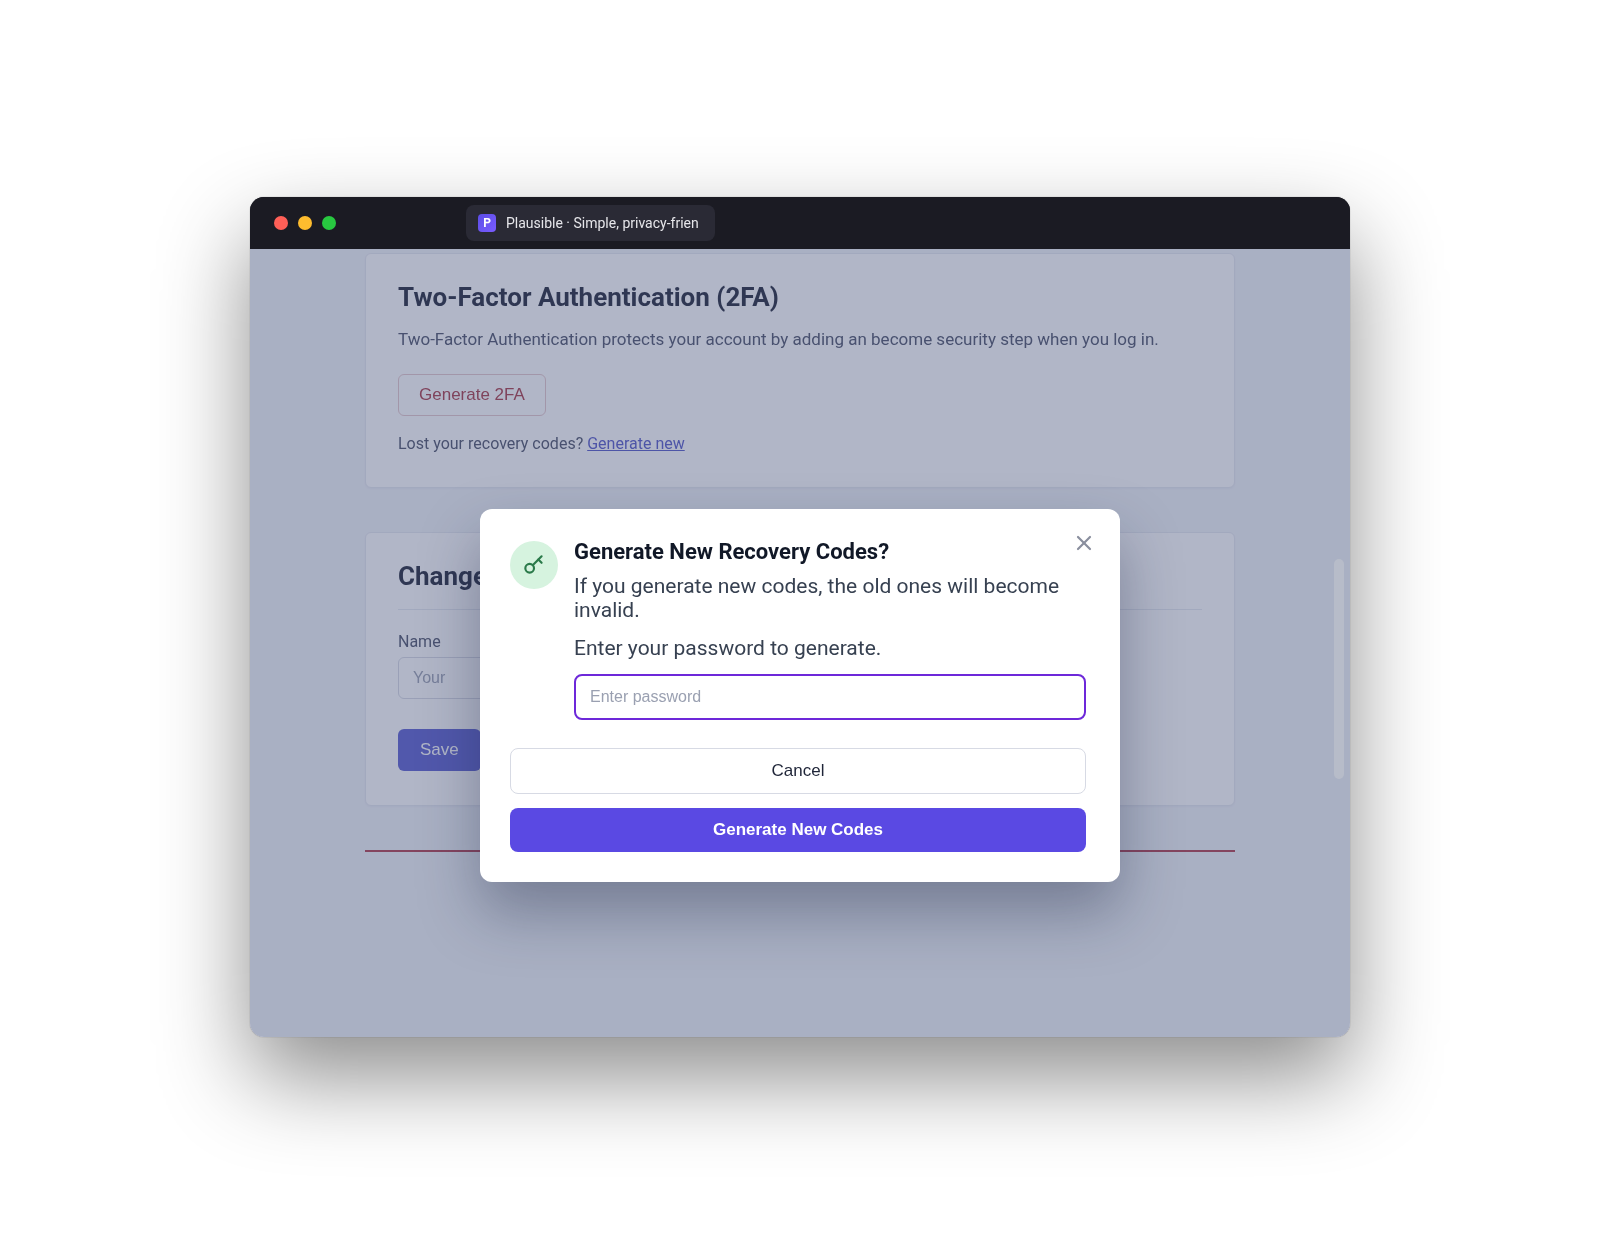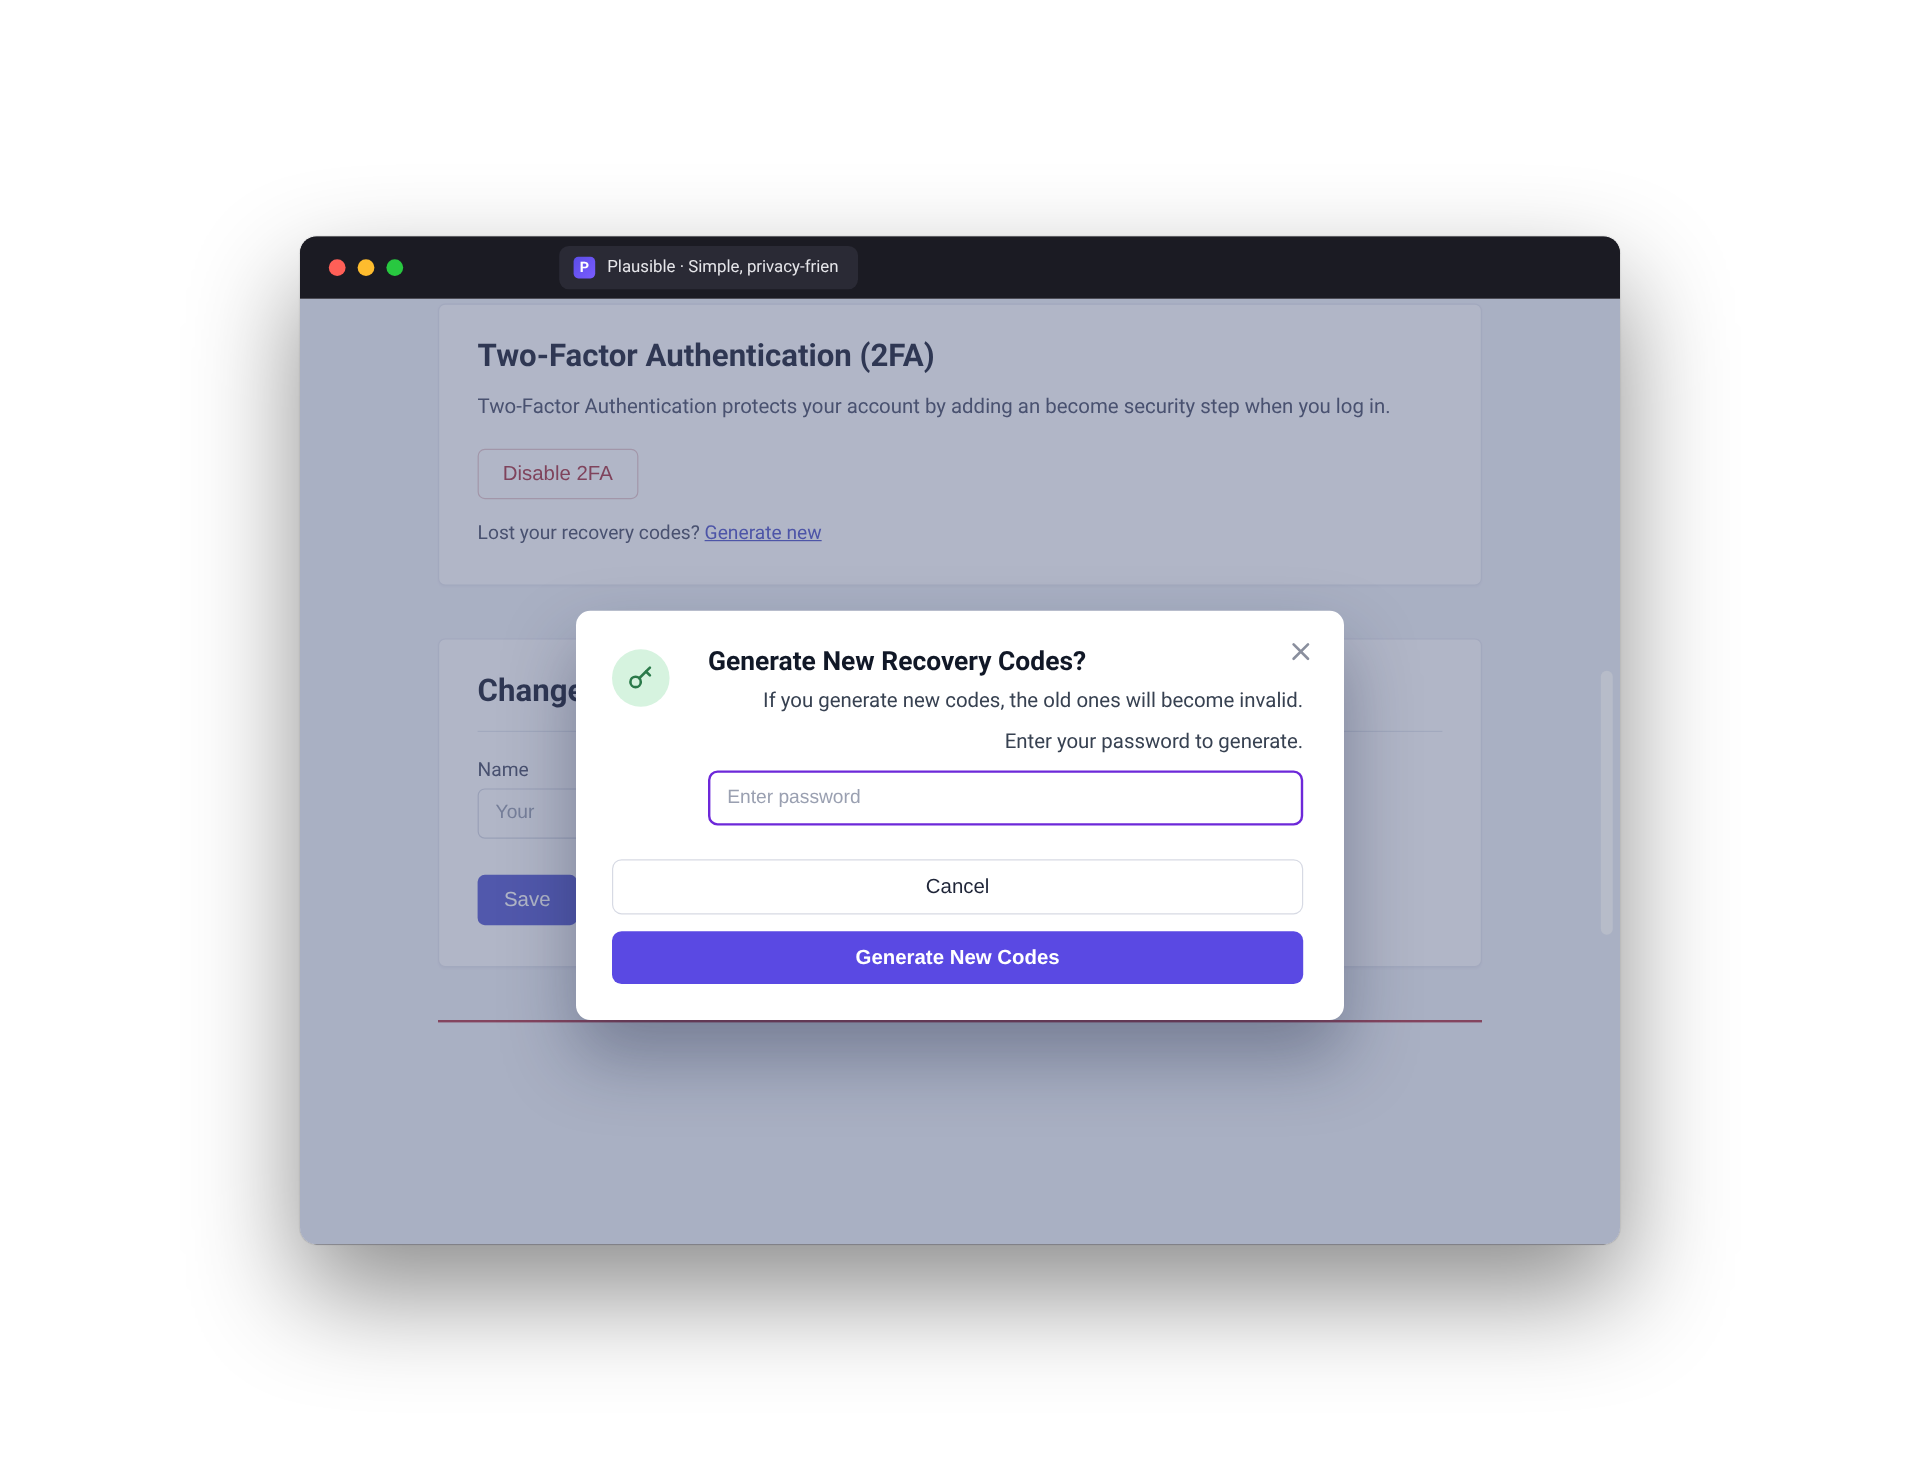--- a/index.html
+++ b/index.html
@@ -180,41 +180,40 @@
     position:absolute;
     left: 50%;
     top: 260px;
     transform: translateX(-50%);
     width: 640px;
     background:#fff;
     border-radius: 12px;
     box-shadow: 0 30px 60px rgba(20,30,60,0.35);
     padding: 30px 34px 30px 30px;
   }
-  .modal-head { display:flex; align-items:flex-start; gap: 32px; }
+  .modal-head { display:flex; align-items:flex-start; gap: 16px; }
   .key-badge {
     width: 48px; height: 48px;
     border-radius: 50%;
     background: #d6f3df;
     display:flex; align-items:center; justify-content:center;
     flex-shrink:0;
     margin-top: 2px;
   }
   .modal-body { flex:1; }
   .modal h3 {
     font-size: 22px;
     font-weight: 700;
     color:#111827;
     margin-bottom: 10px;
   }
   .modal p {
-    font-size: 17px;
+    font-size: 21px;
     color:#374151;
     margin-bottom: 14px;
-    text-align: right;
   }
   .pw-input {
     width: 100%;
     height: 46px;
     border: 2px solid #6d28d9;
     border-radius: 8px;
     padding: 0 14px;
     font-size: 16px;
     color:#374151;
   }
@@ -292,21 +291,21 @@
 
   <div class="viewport">
     <div class="page-bg">
 
       <div class="content-column">
 
         <div class="card">
           <h2>Two-Factor Authentication (2FA)</h2>
           <p class="desc">Two-Factor Authentication protects your account by adding an become security step when you log in.</p>
           <button class="btn-outline-danger">
-            <span>Disable 2FA</span>
+            <span>Generate 2FA</span>
           </button>
           <div class="recovery-line">
             <span>Lost your recovery codes? </span>
             <a>Generate new</a>
           </div>
         </div>
 
         <div class="card">
           <h2>Change</h2>
           <hr class="sep">

